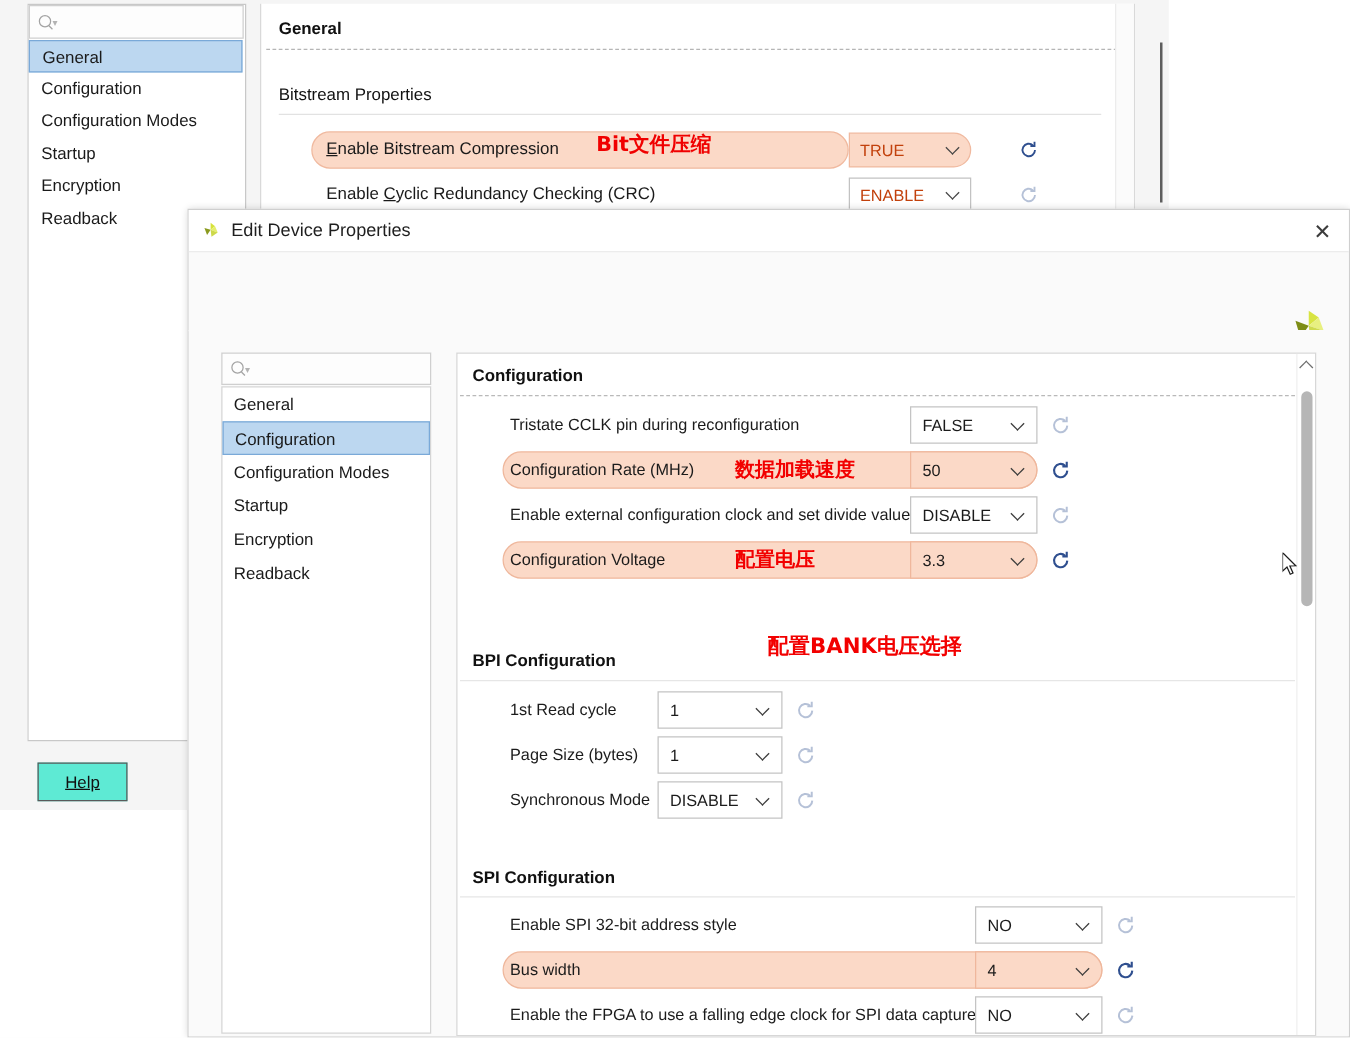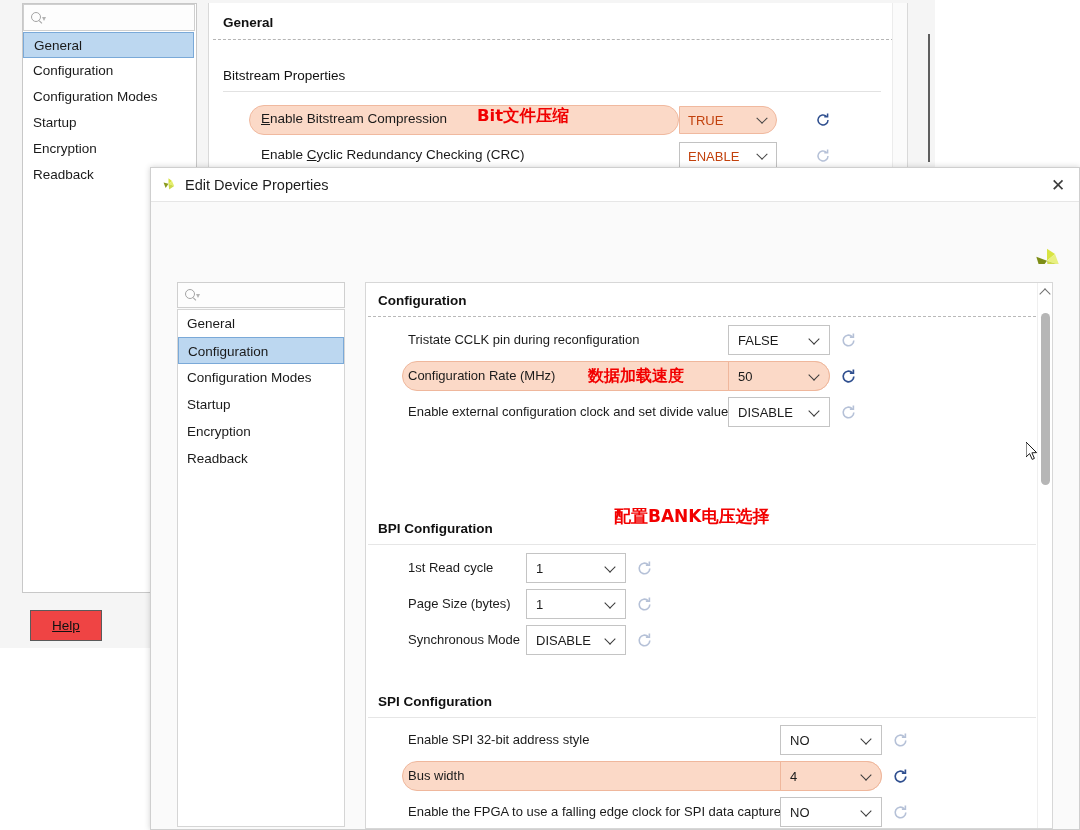--- a/index.html
+++ b/index.html
@@ -39,21 +39,21 @@
   }
   .bg-list { position: absolute; left: 0; top: 28px; width: 171px; bottom: 0; background:#fff; }
   .bg-list .li {
     height: 26px; line-height: 26px; padding-left: 10px;
     font-size: 13.5px; color: #1a1a1a;
   }
   .bg-list .li.sel { background: #bcd7f0; border: 1px solid #7aa9d8; box-sizing: border-box; }
 
   .help-btn {
     position: absolute; left: 30px; top: 610px; width: 70px; height: 29px;
-    border: 1px solid #5a5a5a; background: #ef4444;
+    border: 1px solid #5a5a5a; background: #5eead4;
     font-size: 13.5px; color: #111; display:flex; align-items:center; justify-content:center;
   }
   .help-btn u { text-decoration: underline; }
 
   .bg-right-pane {
     position: absolute; left: 208px; top: 3px; right: 27px; height: 674px;
     background: #ffffff; border: 1px solid #d9d9d9; border-top: none; box-sizing: border-box;
   }
   .bg-section-title {
     position: absolute; left: 14px; top: 12px; font-size: 13.5px; font-weight: bold; color:#111;
@@ -345,20 +345,35 @@
             <span class="chev2"></span>
           </div>
           <div class="rst" style="left:474px; opacity:.35;">
             <svg viewBox="0 0 16 16" width="17" height="17">
                 <path d="M13 8a5 5 0 1 1-1.6-3.7" fill="none" stroke="#2f4f8f" stroke-width="1.5"></path>
                 <path d="M12.6 1.4 L12.6 4.8 L9.3 4.8" fill="none" stroke="#2f4f8f" stroke-width="1.5"></path>
               </svg>
           </div>
         </div>
 
+        <div class="row" style="left:0; right:0; top:150px;">
+          <div class="pill" style="left:36px; width:428px;"></div>
+          <div class="lbl" style="left:42px;">Configuration Voltage</div>
+          <div class="ann" style="left:222px; top:5px;">配置电压</div>
+          <div class="combo hl" style="left:362px; width:102px; border-radius:0 15px 15px 0;">
+            <span>3.3</span>
+            <span class="chev2"></span>
+          </div>
+          <div class="rst" style="left:474px;">
+            <svg viewBox="0 0 16 16" width="17" height="17">
+                <path d="M13 8a5 5 0 1 1-1.6-3.7" fill="none" stroke="#2f4f8f" stroke-width="1.6"></path>
+                <path d="M12.6 1.4 L12.6 4.8 L9.3 4.8" fill="none" stroke="#2f4f8f" stroke-width="1.6"></path>
+              </svg>
+          </div>
+        </div>
 
 
         <div class="ann" style="left:248px; top:222px; font-size:17px;">配置BANK电压选择</div>
 
         <div class="sec-head" style="top:238px;">BPI Configuration</div>
         <div class="sec-rule solid" style="top:261px;"></div>
 
         <div class="row" style="left:0; right:0; top:270px;">
           <div class="lbl" style="left:42px;">1st Read cycle</div>
           <div class="combo" style="left:160px; width:100px;">

